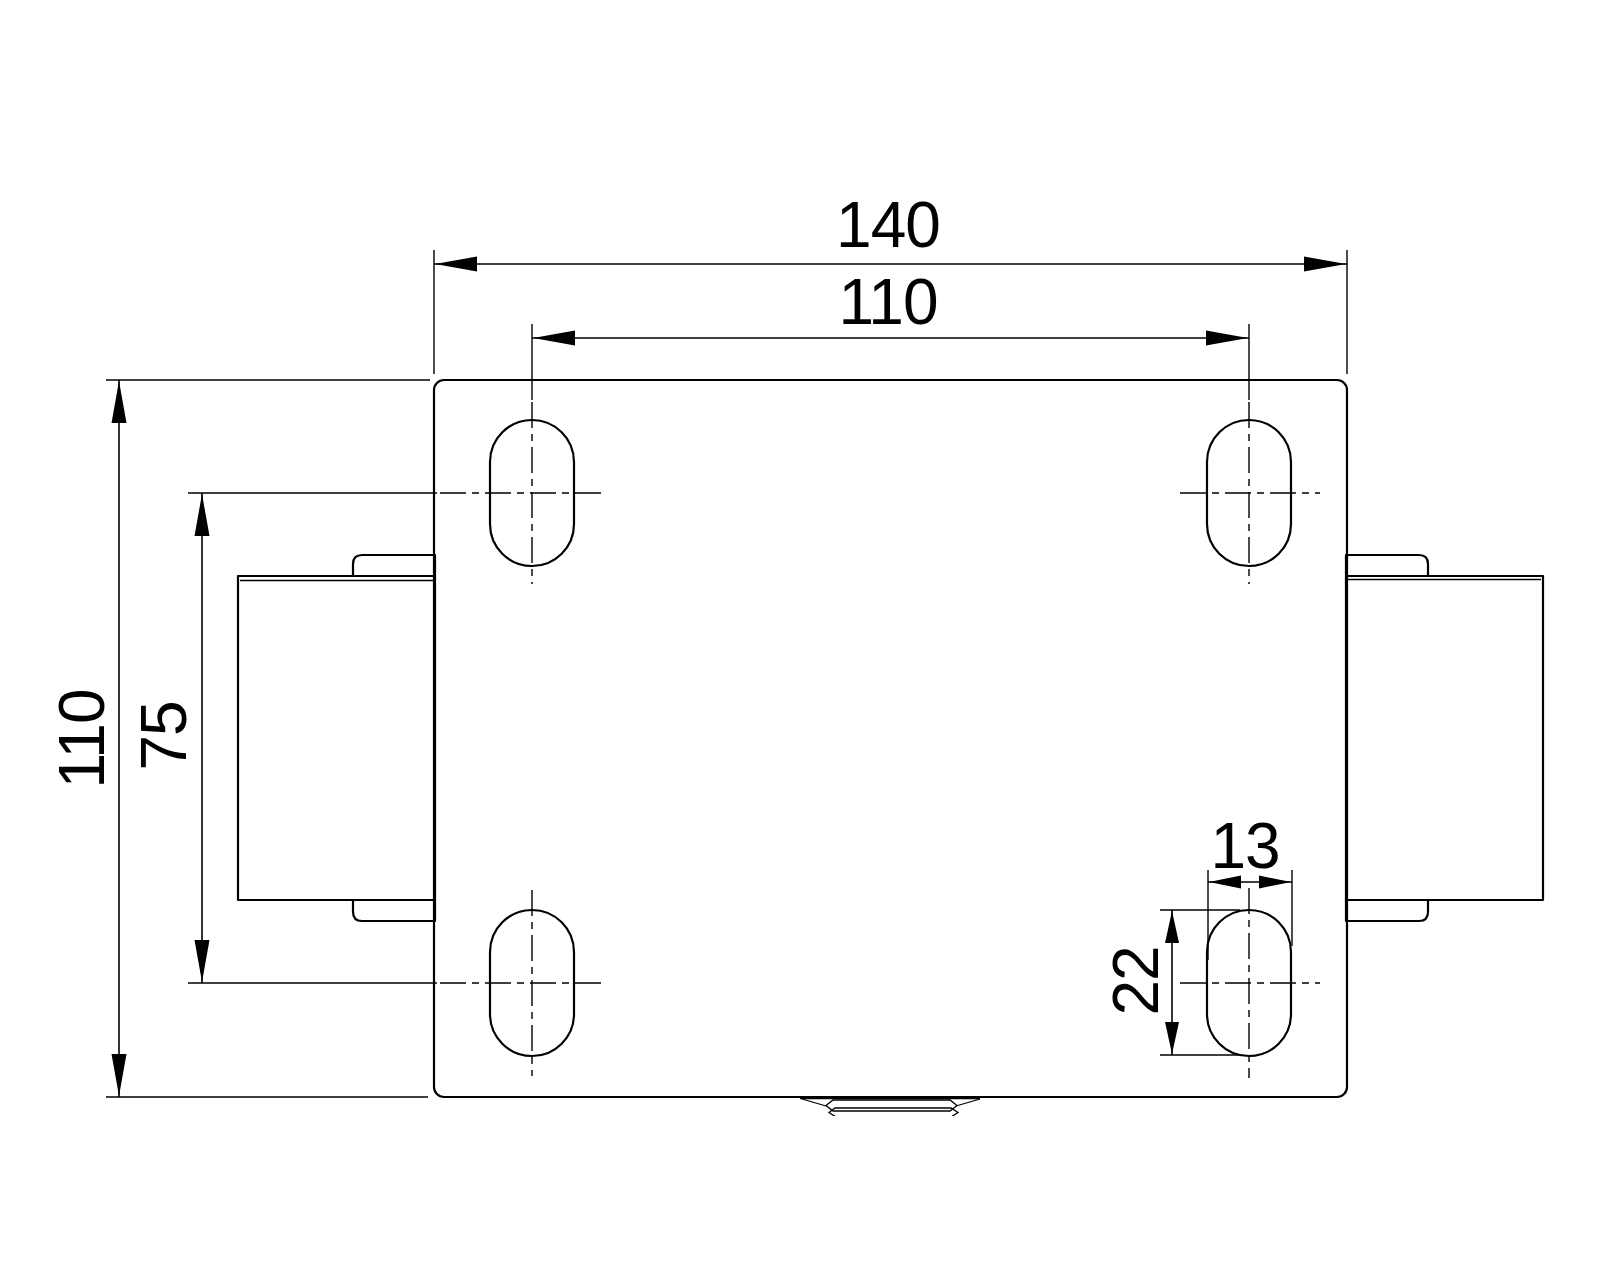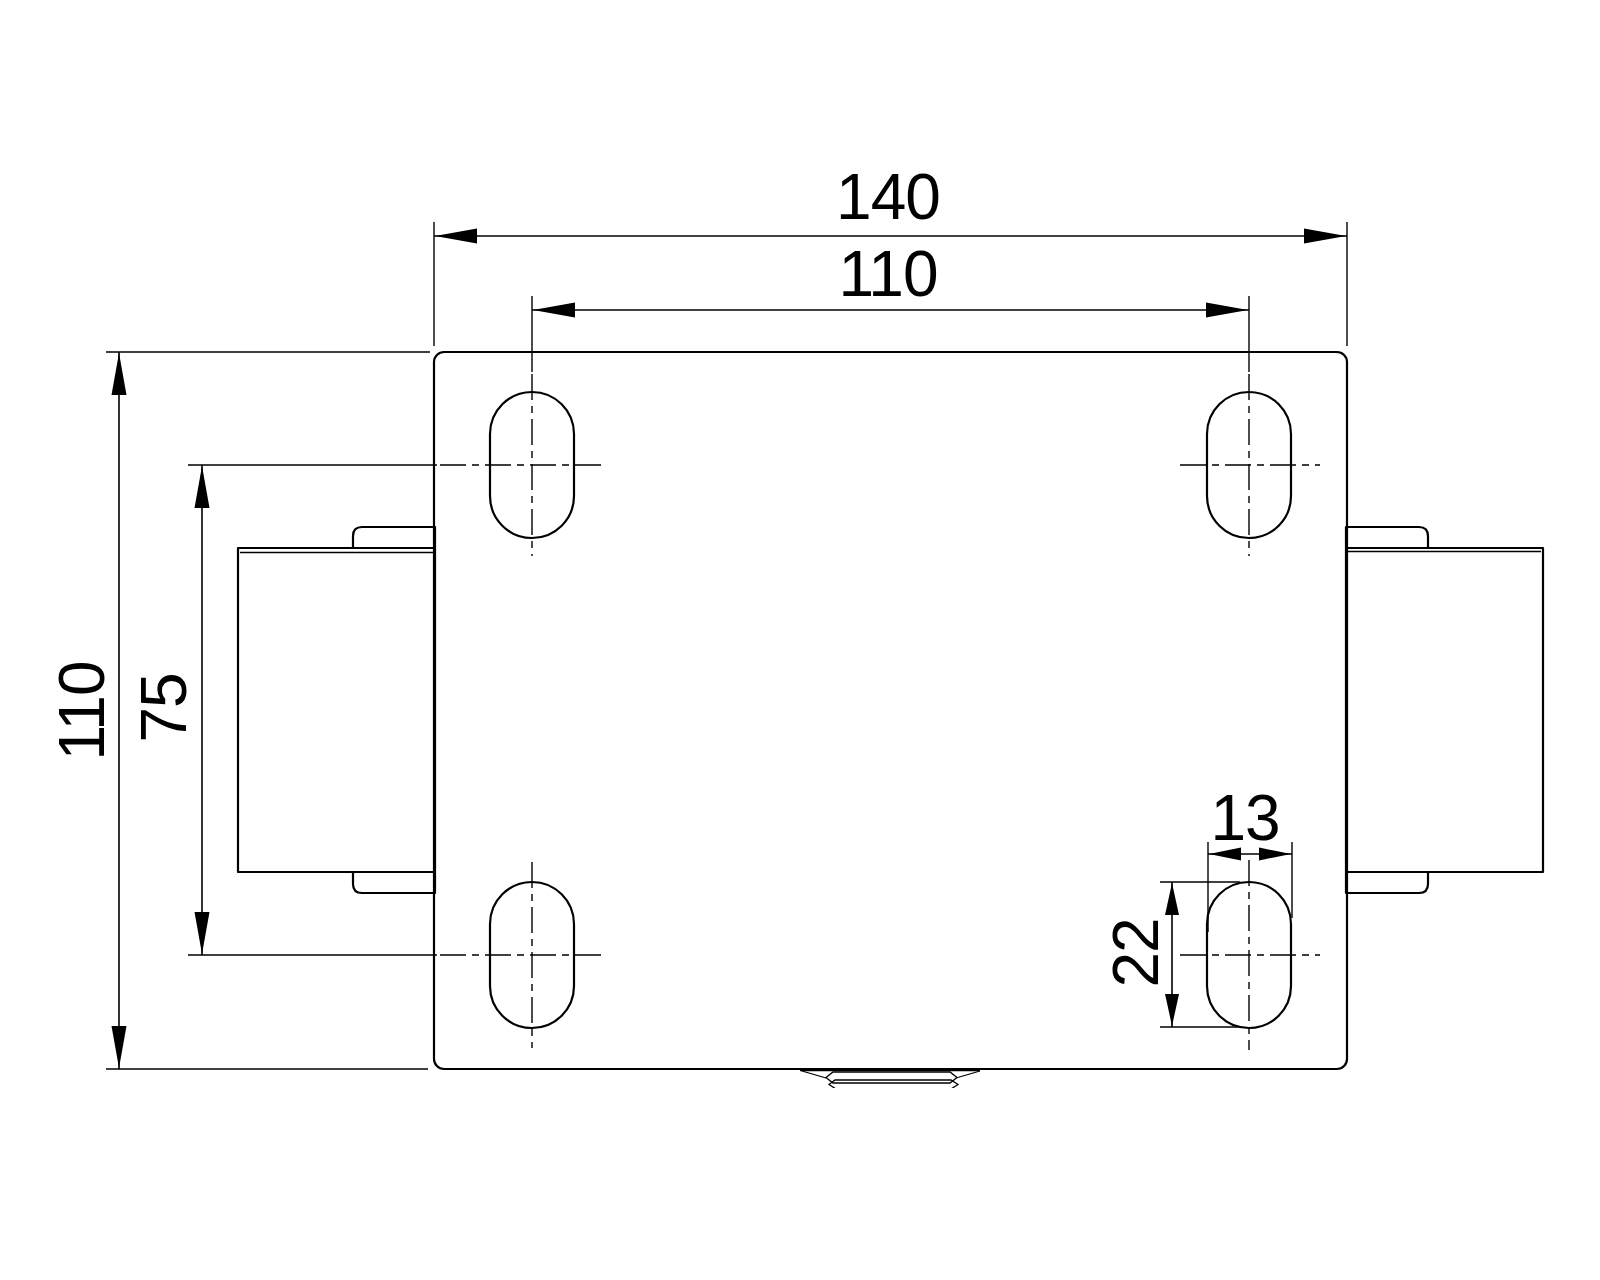--- a/index.html
+++ b/index.html
@@ -1,16 +1,16 @@
 <!DOCTYPE html>
 <html><head>
 <meta charset="utf-8">
 <style>
   html,body{margin:0;padding:0;background:#ffffff;}
-  .page{position:relative;width:1600px;height:1088px;background:#ffffff;overflow:hidden;}
+  .page{position:relative;width:1600px;height:1088px;background:#ffffff;overflow:hidden;margin-top:28px;}
   svg{position:absolute;left:0;top:0;}
   .outline{stroke:#000;stroke-width:2.2;fill:none;stroke-linejoin:round;}
   .thin{stroke:#000;stroke-width:1.3;fill:none;}
   .dim{stroke:#000;stroke-width:1.6;fill:none;}
   .ext{stroke:#000;stroke-width:1.4;fill:none;}
   .cl{stroke:#000;stroke-width:1.4;fill:none;stroke-dasharray:26 6 7 6;}
   .arrow{fill:#000;stroke:none;}
   text{font-family:"Liberation Sans", sans-serif;font-size:64px;fill:#000;letter-spacing:-1px;}
   .dimtext{text-anchor:middle;}
 </style>

